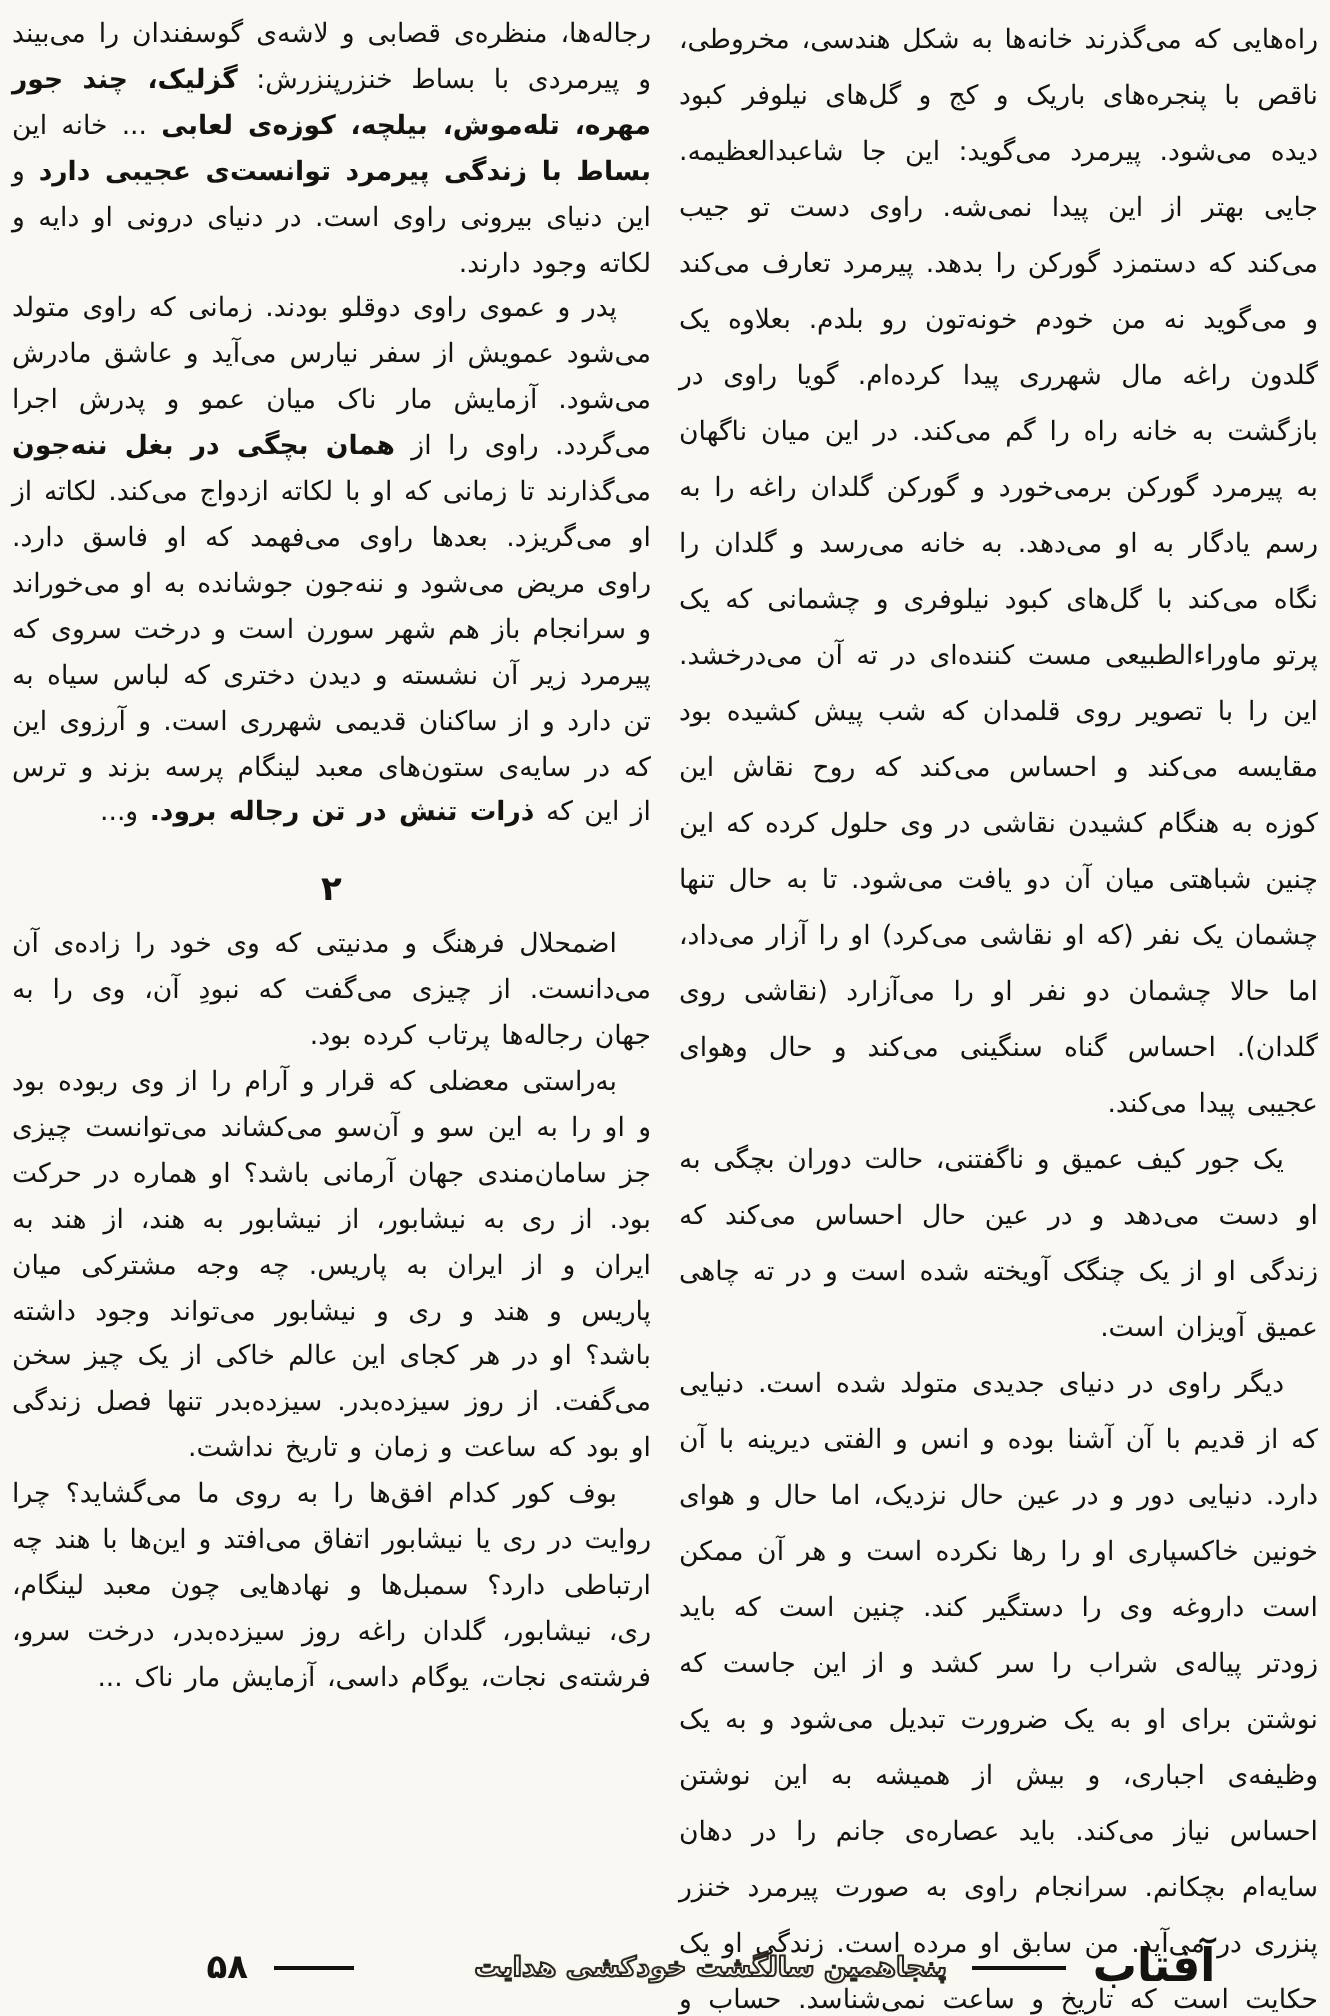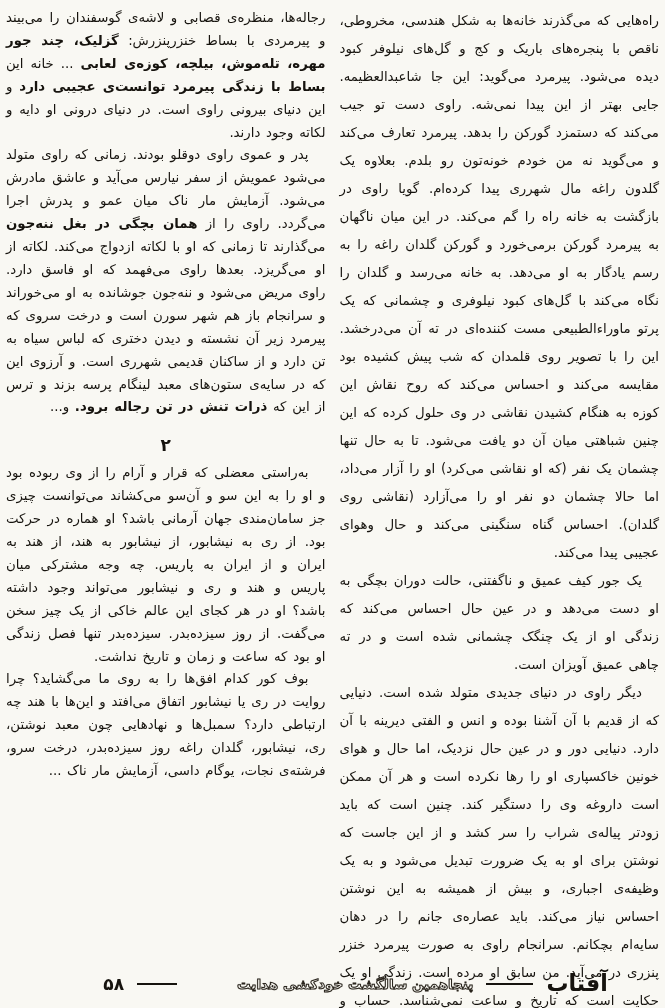--- a/index.html
+++ b/index.html
@@ -87,30 +87,31 @@
   }
 </style>
 </head>
 <body>
 
 <div class="page">
 
   <div class="columns">
     <section class="column col-right">
         <p class="para"><span>راه‌هایی که می‌گذرند خانه‌ها به شکل هندسی، مخروطی، ناقص با پنجره‌های باریک و کج و گل‌های نیلوفر کبود دیده می‌شود. پیرمرد می‌گوید: این جا شاعبدالعظیمه. جایی بهتر از این پیدا نمی‌شه. راوی دست تو جیب می‌کند که دستمزد گورکن را بدهد. پیرمرد تعارف می‌کند و می‌گوید نه من خودم خونه‌تون رو بلدم. بعلاوه یک گلدون راغه مال شهرری پیدا کرده‌ام. گویا راوی در بازگشت به خانه راه را گم می‌کند. در این میان ناگهان به پیرمرد گورکن برمی‌خورد و گورکن گلدان راغه را به رسم یادگار به او می‌دهد. به خانه می‌رسد و گلدان را نگاه می‌کند با گل‌های کبود نیلوفری و چشمانی که یک پرتو ماوراءالطبیعی مست کننده‌ای در ته آن می‌درخشد. این را با تصویر روی قلمدان که شب پیش کشیده بود مقایسه می‌کند و احساس می‌کند که روح نقاش این کوزه به هنگام کشیدن نقاشی در وی حلول کرده که این چنین شباهتی میان آن دو یافت می‌شود. تا به حال تنها چشمان یک نفر (که او نقاشی می‌کرد) او را آزار می‌داد، اما حالا چشمان دو نفر او را می‌آزارد (نقاشی روی گلدان). احساس گناه سنگینی می‌کند و حال وهوای عجیبی پیدا می‌کند.</span></p>
-        <p class="para indent"><span>یک جور کیف عمیق و ناگفتنی، حالت دوران بچگی به او دست می‌دهد و در عین حال احساس می‌کند که زندگی او از یک چنگک چشمانی شده است و در ته چاهی عمیق آویزان است.</span></p>
+        <p class="para indent"><span>یک جور کیف عمیق و ناگفتنی، حالت دوران بچگی به او دست می‌دهد و در عین حال احساس می‌کند که زندگی او از یک چنگک آویخته شده است و در ته چاهی عمیق آویزان است.</span></p>
         <p class="para indent"><span>دیگر راوی در دنیای جدیدی متولد شده است. دنیایی که از قدیم با آن آشنا بوده و انس و الفتی دیرینه با آن دارد. دنیایی دور و در عین حال نزدیک، اما حال و هوای خونین خاکسپاری او را رها نکرده است و هر آن ممکن است داروغه وی را دستگیر کند. چنین است که باید زودتر پیاله‌ی شراب را سر کشد و از این جاست که نوشتن برای او به یک ضرورت تبدیل می‌شود و به یک وظیفه‌ی اجباری، و بیش از همیشه به این نوشتن احساس نیاز می‌کند. باید عصاره‌ی جانم را در دهان سایه‌ام بچکانم. سرانجام راوی به صورت پیرمرد خنزر پنزری در می‌آید. من سابق او مرده است. زندگی او یک حکایت است که تاریخ و ساعت نمی‌شناسد. حساب و کتاب تقویمی برای رجاله‌ها معنا دارد. زندگی او فقط یک فصل دارد.</span></p>
         <p class="para indent"><span>اتاق راوی دو دریچه به خارج دارد که با دنیای رجاله‌ها مربوطش می‌کند ولی در پستوی این اتاق یک آینه هست که او خود را در آن می‌بیند. او در دنیای</span></p>
       </section>
     <section class="column col-left">
         <p class="para"><span>رجاله‌ها، منظره‌ی قصابی و لاشه‌ی گوسفندان را می‌بیند و پیرمردی با بساط خنزرپنزرش: </span><span class="bold">گزلیک، چند جور مهره، تله‌موش، بیلچه، کوزه‌ی لعابی</span><span> ... خانه این </span><span class="bold">بساط با زندگی پیرمرد توانست‌ی عجیبی دارد</span><span> و این دنیای بیرونی راوی است. در دنیای درونی او دایه و لکاته وجود دارند.</span></p>
         <p class="para indent"><span>پدر و عموی راوی دوقلو بودند. زمانی که راوی متولد می‌شود عمویش از سفر نیارس می‌آید و عاشق مادرش می‌شود. آزمایش مار ناک میان عمو و پدرش اجرا می‌گردد. راوی را از </span><span class="bold">همان بچگی در بغل ننه‌جون</span><span> می‌گذارند تا زمانی که او با لکاته ازدواج می‌کند. لکاته از او می‌گریزد. بعدها راوی می‌فهمد که او فاسق دارد. راوی مریض می‌شود و ننه‌جون جوشانده به او می‌خوراند و سرانجام باز هم شهر سورن است و درخت سروی که پیرمرد زیر آن نشسته و دیدن دختری که لباس سیاه به تن دارد و از ساکنان قدیمی شهرری است. و آرزوی این که در سایه‌ی ستون‌های معبد لینگام پرسه بزند و ترس از این که </span><span class="bold">ذرات تنش در تن رجاله برود.</span><span> و...</span></p>
         <div class="section-number">۲</div>
+        <p class="para indent"><span>اضمحلال فرهنگ و مدنیتی که وی خود را زاده‌ی آن می‌دانست. از چیزی می‌گفت که نبودِ آن، وی را به جهان رجاله‌ها پرتاب کرده بود.</span></p>
         <p class="para indent"><span>به‌راستی معضلی که قرار و آرام را از وی ربوده بود و او را به این سو و آن‌سو می‌کشاند می‌توانست چیزی جز سامان‌مندی جهان آرمانی باشد؟ او هماره در حرکت بود. از ری به نیشابور، از نیشابور به هند، از هند به ایران و از ایران به پاریس. چه وجه مشترکی میان پاریس و هند و ری و نیشابور می‌تواند وجود داشته باشد؟ او در هر کجای این عالم خاکی از یک چیز سخن می‌گفت. از روز سیزده‌بدر. سیزده‌بدر تنها فصل زندگی او بود که ساعت و زمان و تاریخ نداشت.</span></p>
-        <p class="para indent"><span>بوف کور کدام افق‌ها را به روی ما می‌گشاید؟ چرا روایت در ری یا نیشابور اتفاق می‌افتد و این‌ها با هند چه ارتباطی دارد؟ سمبل‌ها و نهادهایی چون معبد نوشتن، ری، نیشابور، گلدان راغه روز سیزده‌بدر، درخت سرو، فرشته‌ی نجات، یوگام داسی، آزمایش مار ناک ...</span></p>
+        <p class="para indent"><span>بوف کور کدام افق‌ها را به روی ما می‌گشاید؟ چرا روایت در ری یا نیشابور اتفاق می‌افتد و این‌ها با هند چه ارتباطی دارد؟ سمبل‌ها و نهادهایی چون معبد لینگام، ری، نیشابور، گلدان راغه روز سیزده‌بدر، درخت سرو، فرشته‌ی نجات، یوگام داسی، آزمایش مار ناک ...</span></p>
       </section>
   </div>
 
   <footer class="footer">
     <span class="brand">آفتاب</span>
     <span class="rule rule-a"></span>
     <span class="issue-title">پنجاهمین سالگشت خودکشی هدایت</span>
     <span class="rule rule-b"></span>
     <span class="page-number">۵۸</span>
   </footer>

